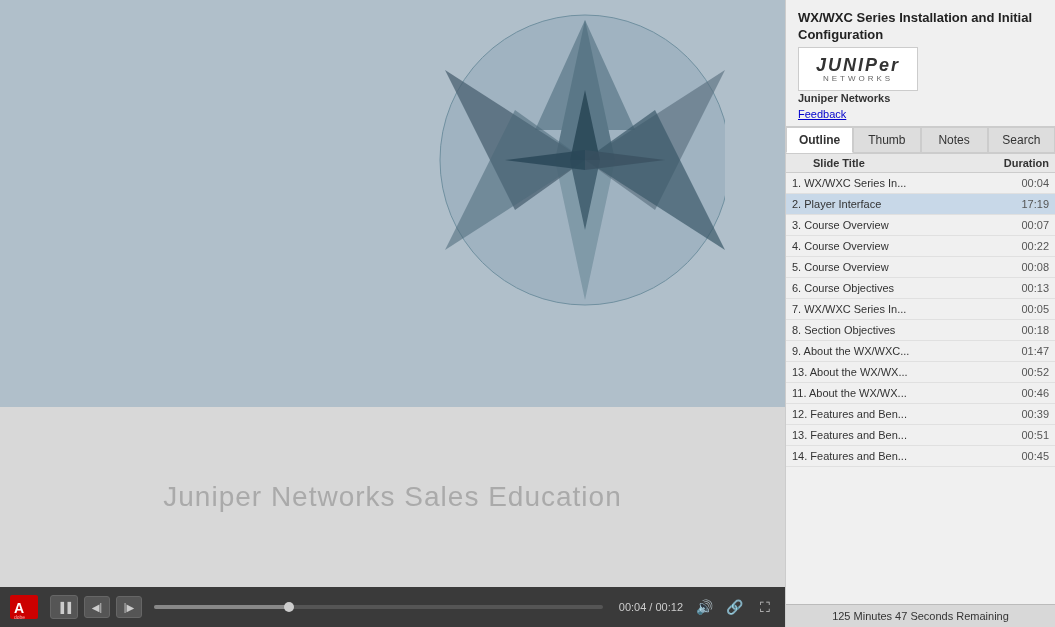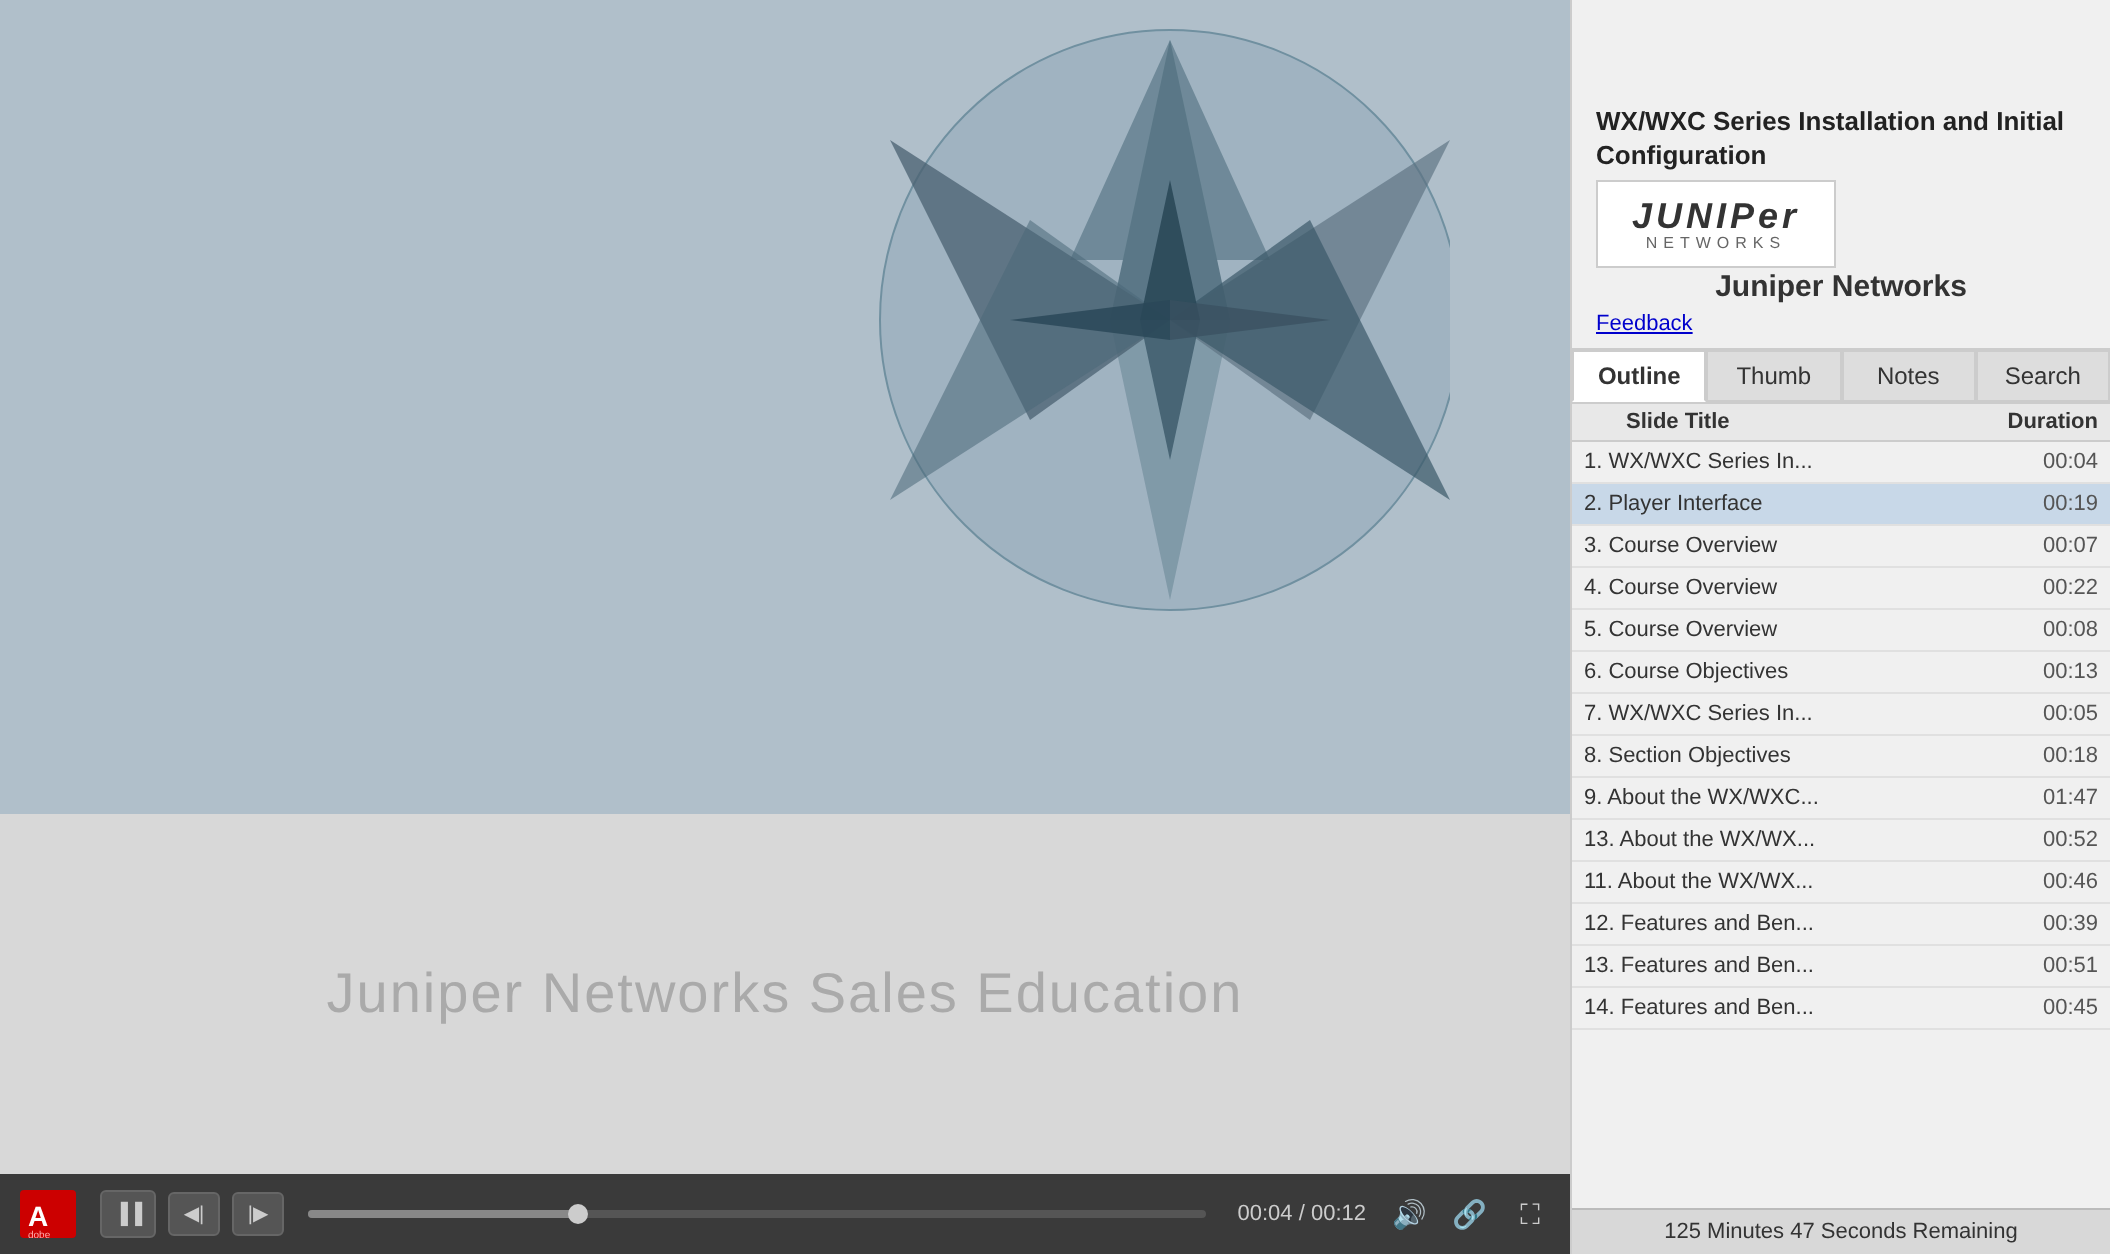--- a/index.html
+++ b/index.html
@@ -170,21 +170,20 @@
       width: 270px;
       background: #f0f0f0;
       display: flex;
       flex-direction: column;
       border-left: 1px solid #ccc;
     }
 
     .panel-header {
       padding: 10px 12px 4px;
       background: #f0f0f0;
-      margin-top: 43px;
     }
 
     .panel-title {
       font-size: 13px;
       font-weight: bold;
       color: #222;
       line-height: 1.3;
     }
 
     .panel-logo {
@@ -213,25 +212,24 @@
     }
 
     .juniper-networks-sub {
       font-size: 8px;
       color: #666;
       letter-spacing: 3px;
       margin-top: -2px;
     }
 
     .company-info {
-      font-size: 15px;
+      font-size: 11px;
       font-weight: bold;
       color: #333;
       margin-top: 2px;
-      text-align: center;
     }
 
     .feedback-link {
       font-size: 11px;
       color: #0000cc;
       text-decoration: underline;
       cursor: pointer;
     }
 
     
@@ -435,21 +433,21 @@
       </div>
 
       <div class="outline-list" id="outline-list">
 
       <div class="outline-row">
             <span class="row-title">1. WX/WXC Series In...</span>
             <span class="row-duration">00:04</span>
           </div>
           <div class="outline-row selected">
             <span class="row-title">2. Player Interface</span>
-            <span class="row-duration">00:19</span>
+            <span class="row-duration">17:19</span>
           </div>
           <div class="outline-row">
             <span class="row-title">3. Course Overview</span>
             <span class="row-duration">00:07</span>
           </div>
           <div class="outline-row">
             <span class="row-title">4. Course Overview</span>
             <span class="row-duration">00:22</span>
           </div>
           <div class="outline-row">

